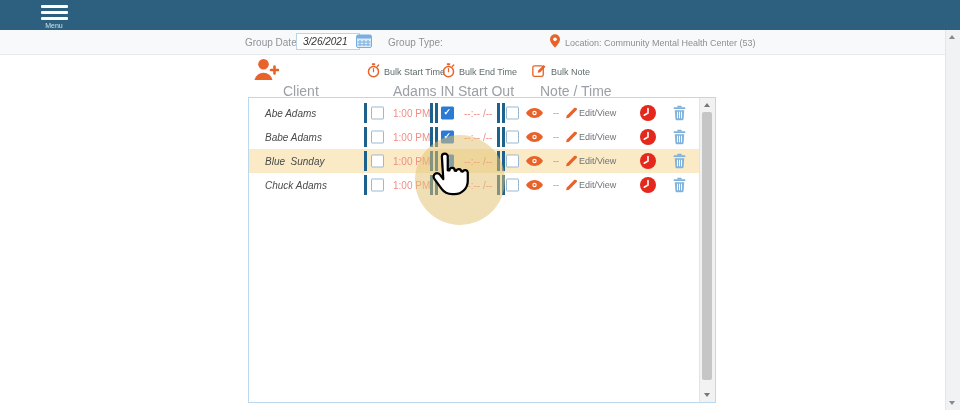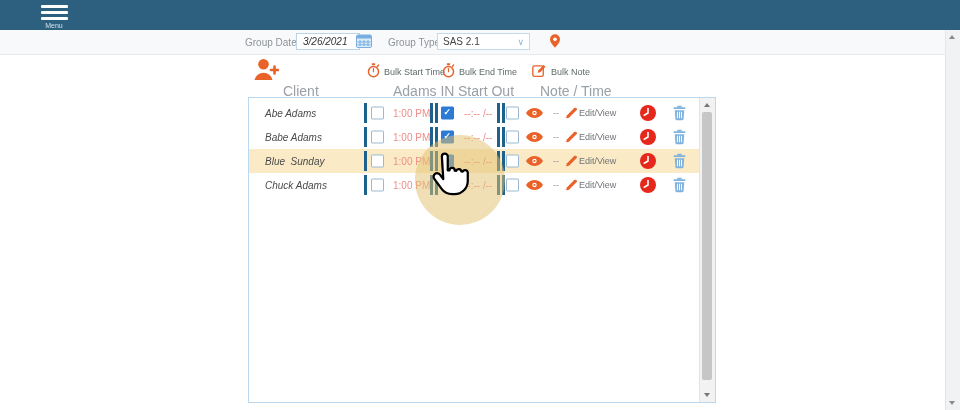--- a/index.html
+++ b/index.html
@@ -94,31 +94,28 @@
         <g stroke="#79aee0" stroke-width="1">
           <line x1="4" y1="6" x2="4" y2="12"></line>
           <line x1="8" y1="6" x2="8" y2="12"></line>
           <line x1="12" y1="6" x2="12" y2="12"></line>
           <line x1="1.5" y1="8" x2="14.5" y2="8"></line>
           <line x1="1.5" y1="10.8" x2="14.5" y2="10.8"></line>
         </g>
       </svg>
   </span>
   <span class="tb-label gt-label">Group Type:</span>
-  <div class="select-box">
-    <span>SAS 2.1</span>
-    <span class="chev">∨</span>
-  </div>
   <div class="loc">
     <span>
       <svg width="10" height="14" viewBox="0 0 12 16">
           <path d="M6 0a6 6 0 0 1 6 6c0 4.5-6 10-6 10S0 10.5 0 6a6 6 0 0 1 6-6z" fill="#e8622a"></path>
           <circle cx="6" cy="6" r="2.2" fill="#fff"></circle>
         </svg>
     </span>
+    <span class="loc-text">Location: Community Mental Health Center (53)</span>
   </div>
 </div>
 
 <div class="person-btn">
   <svg width="26" height="24" viewBox="0 0 26 24">
       <circle cx="10.5" cy="6.3" r="5.3" fill="#e8622a"></circle>
       <path d="M1.5 22a9.2 9.2 0 0 1 18 0z" fill="#e8622a"></path>
       <g stroke="#e8622a" stroke-width="2.6" stroke-linecap="round">
         <line x1="21.5" y1="8.5" x2="21.5" y2="15.5"></line>
         <line x1="18" y1="12" x2="25" y2="12"></line>

